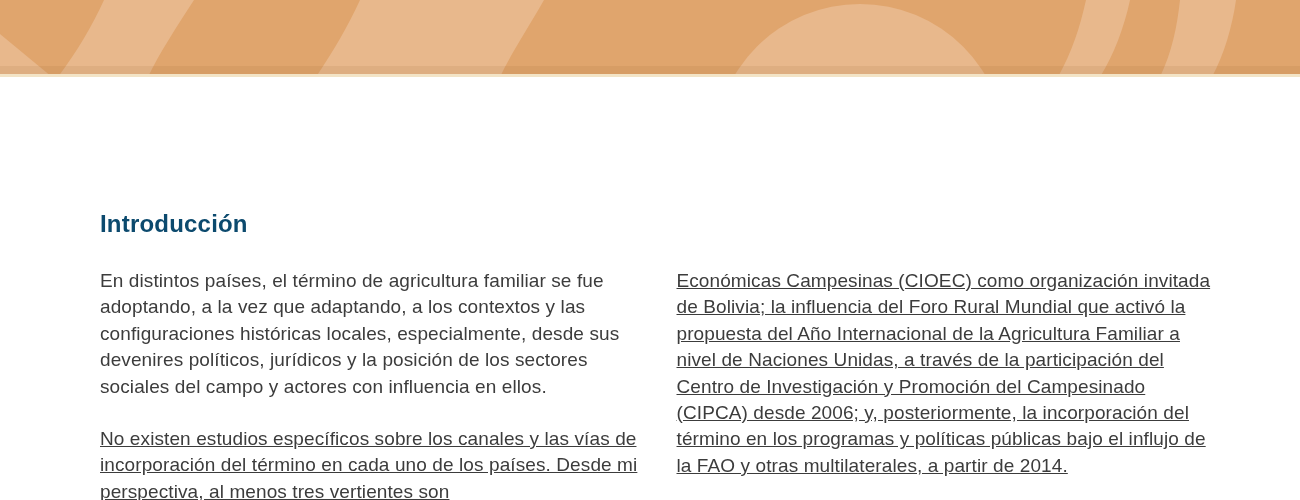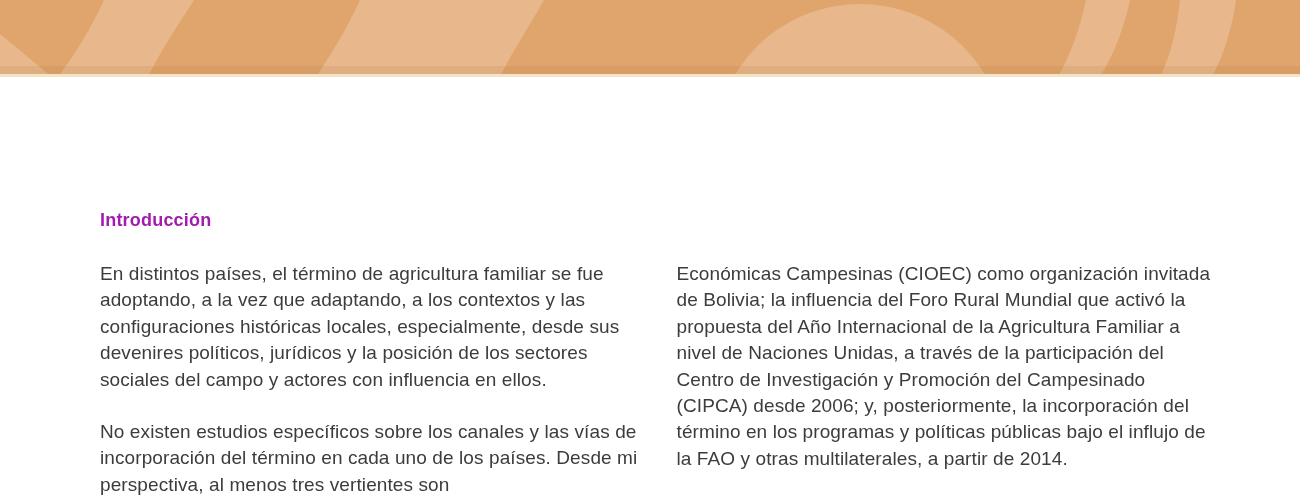--- a/index.html
+++ b/index.html
@@ -27,39 +27,39 @@
   .banner svg { display: block; }
 
   
   .content {
     position: absolute;
     top: 210px;
     left: 100px;
     width: 1120px;
   }
   .heading {
-    color: #a21caf;
-    font-size: 18px;
+    color: #0c4a6e;
+    font-size: 24px;
     font-weight: bold;
     letter-spacing: 0.2px;
     margin: 0 0 30px 0;
   }
   .columns {
     display: flex;
     gap: 33px;
   }
   .col {
     width: 544px;
     color: #3c3c3c;
     font-size: 19px;
     line-height: 26.4px;
     letter-spacing: 0.1px;
   }
   .col p { margin: 0 0 26px 0; }
-  .col p:last-child { margin-bottom: 0; }
+  .col p:last-child { margin-bottom: 0; text-decoration: underline; }
 </style>
 </head>
 <body>
 
 <div class="banner">
   <svg width="1300" height="77" viewBox="0 0 1300 77" xmlns="http://www.w3.org/2000/svg">
 
     <rect x="0" y="0" width="1300" height="77" fill="#e0a56d"></rect>
 
     <path d="M0,34 L52,77 L0,77 Z" fill="#e8b88c"></path>

